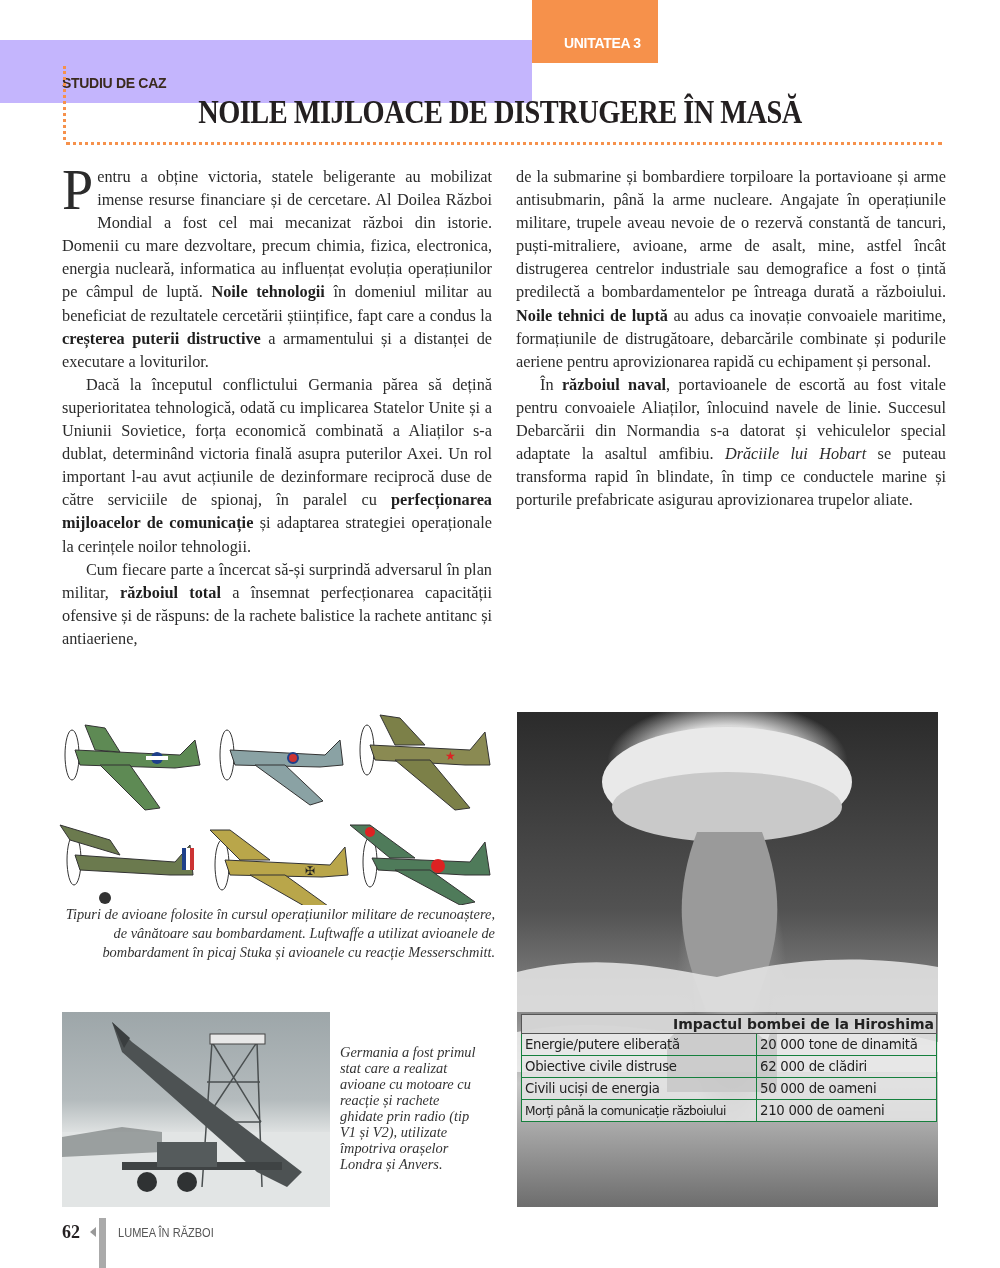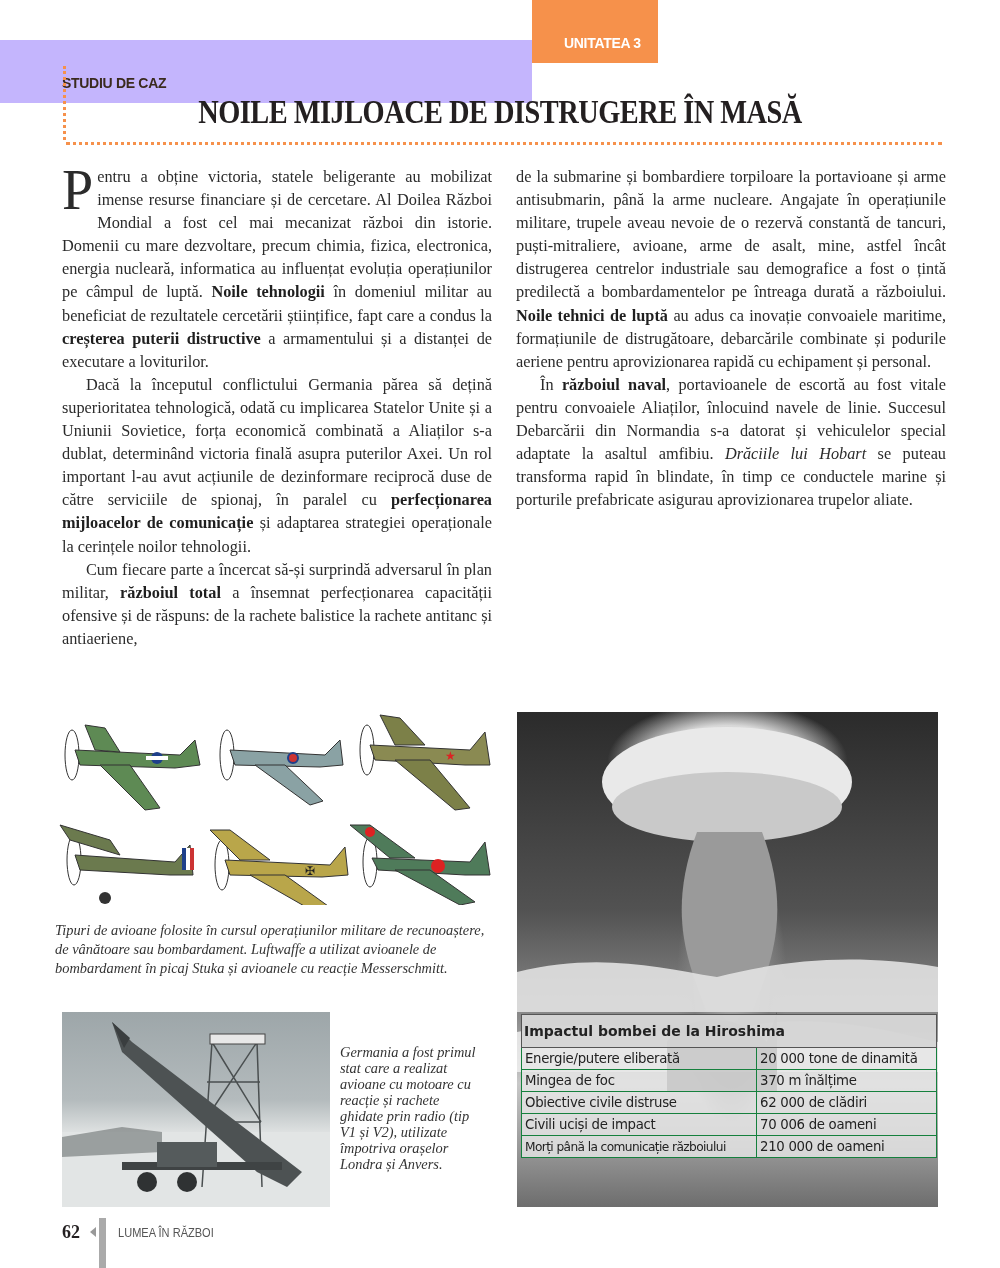--- a/index.html
+++ b/index.html
@@ -17,28 +17,28 @@
 
   .col { position: absolute; top: 165px; width: 430px; font-size: 16.3px; line-height: 23.1px; text-align: justify; font-family: "Liberation Serif", serif; color: #2b2b2b; }
   .col p { margin: 0; text-indent: 24px; }
   .col p.first { text-indent: 0; }
   .col-left { left: 62px; }
   .col-right { left: 516px; }
   .dropcap { float: left; font-size: 56px; line-height: 44px; margin: 3px 4px 0 0; font-family: "Liberation Serif", serif; }
   .col b { font-weight: bold; color: #1f1f1f; }
 
   .planes { position: absolute; left: 55px; top: 705px; width: 440px; height: 200px; }
-  .caption1 { position: absolute; left: 55px; top: 905px; width: 440px; text-align: left; font-style: italic; font-size: 14.4px; line-height: 19px; font-family: "Liberation Serif", serif; color: #333; margin-top: 16px; }
+  .caption1 { position: absolute; left: 55px; top: 905px; width: 440px; text-align: right; font-style: italic; font-size: 14.4px; line-height: 19px; font-family: "Liberation Serif", serif; color: #333; }
 
   .rocket { position: absolute; left: 62px; top: 1012px; width: 268px; height: 195px; background: linear-gradient(180deg, #9da6a9 0%, #b4bbbd 45%, #dfe2e2 62%, #8a8f8f 100%); overflow: hidden; }
   .caption2 { position: absolute; left: 340px; top: 1044px; width: 140px; font-style: italic; font-size: 14.4px; line-height: 16px; font-family: "Liberation Serif", serif; color: #333; }
 
   .bomb { position: absolute; left: 517px; top: 712px; width: 421px; height: 495px; background: radial-gradient(ellipse 120px 60px at 50% 10%, #f3f3f3 0%, #d8d8d8 60%, rgba(0,0,0,0) 100%), radial-gradient(ellipse 55px 140px at 51% 55%, #a9a9a9 0%, #7f7f7f 70%, rgba(0,0,0,0) 100%), linear-gradient(180deg, #2b2b2b 0%, #525252 40%, #8c8c8c 62%, #c8c8c8 75%, #6d6d6d 100%); overflow: hidden; }
   .hiro-table { position: absolute; left: 521px; top: 1014px; width: 416px; border-collapse: collapse; font-family: "DejaVu Sans", sans-serif; font-size: 13.3px; color: #222; background: rgba(230,230,230,0.82); }
-  .hiro-table th { font-weight: bold; font-size: 14px; text-align: left; padding: 8px 2px; border: 1px solid #555; background: rgba(210,210,210,0.85); }
+  .hiro-table th { font-weight: bold; font-size: 14px; text-align: right; padding: 1px 2px; border: 1px solid #555; background: rgba(210,210,210,0.85); }
   .hiro-table td { border: 1px solid #15803d; padding: 0 3px; height: 21px; white-space: nowrap; letter-spacing: -0.3px; }
   .hiro-table td.c1 { width: 228px; }
 
   .footer-num { position: absolute; left: 62px; top: 1222px; font-family: "Liberation Serif", serif; font-weight: bold; font-size: 18px; color: #231f20; }
   .footer-arrow { position: absolute; left: 90px; top: 1227px; width: 0; height: 0; border-top: 5px solid transparent; border-bottom: 5px solid transparent; border-right: 6px solid #999; }
   .footer-bar { position: absolute; left: 99px; top: 1218px; width: 7px; height: 50px; background: #aaaaaa; }
   .footer-label { position: absolute; left: 118px; top: 1225px; font-family: "Liberation Sans", sans-serif; font-size: 13px; color: #555; transform: scaleX(0.85); transform-origin: left; }
 </style>
 </head>
 <body>
@@ -150,30 +150,26 @@
     <tr>
         <th colspan="2">Impactul bombei de la Hiroshima</th>
       </tr>
   </thead>
   <tbody>
     <tr>
         <td class="c1">Energie/putere eliberată</td>
         <td>20 000 tone de dinamită</td>
       </tr>
     <tr>
-        <td class="c1">Mingea de foc</td>
-        <td>370 m înălțime</td>
-      </tr>
-    <tr>
         <td class="c1">Obiective civile distruse</td>
         <td>62 000 de clădiri</td>
       </tr>
     <tr>
-        <td class="c1">Civili uciși de impact</td>
-        <td>70 006 de oameni</td>
+        <td class="c1">Civili uciși de energia</td>
+        <td>50 000 de oameni</td>
       </tr>
     <tr>
         <td class="c1" style="font-size:12.2px;letter-spacing:-0.6px;">Morți până la comunicație războiului</td>
         <td>210 000 de oameni</td>
       </tr>
   </tbody>
 </table>
 
 <div class="footer-num">62</div>
 <div class="footer-arrow"></div>

